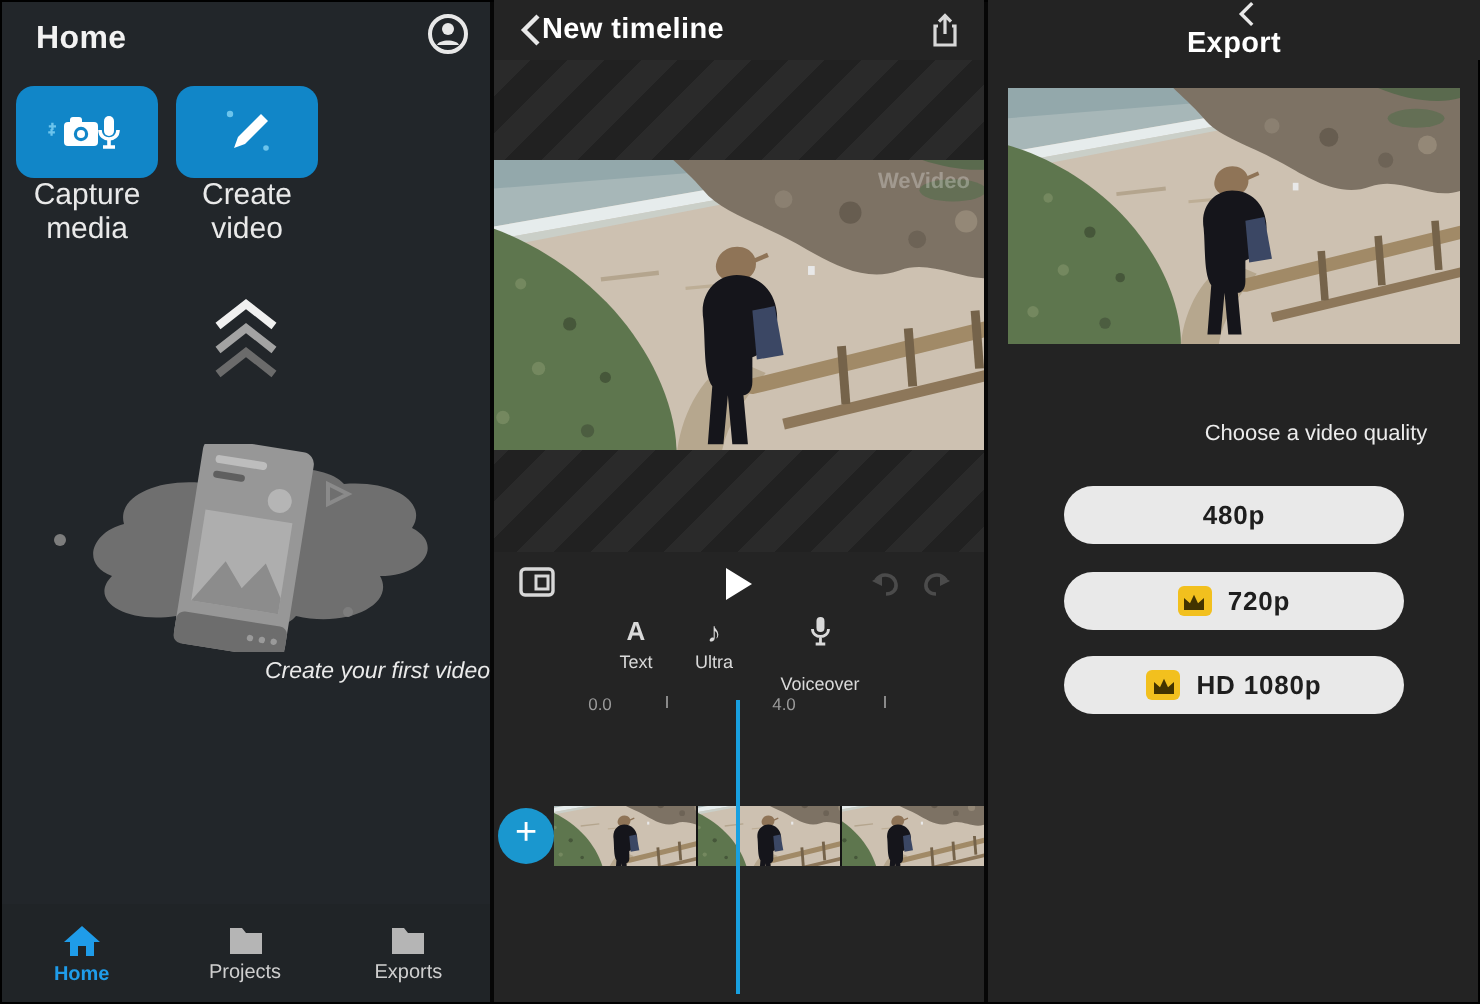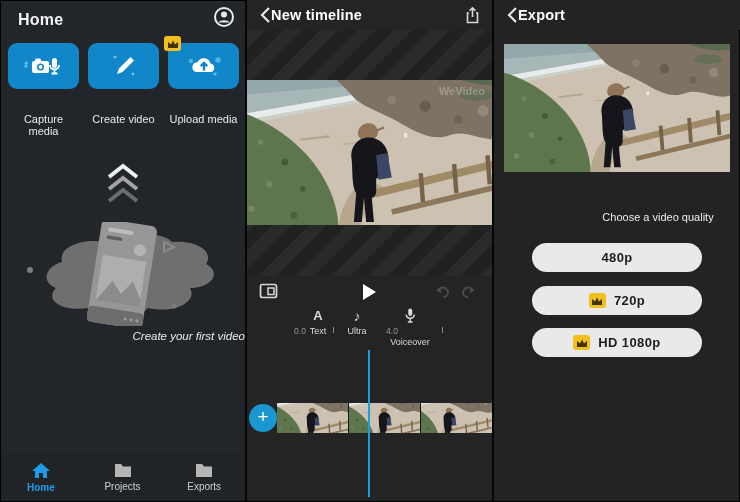--- a/index.html
+++ b/index.html
@@ -12,54 +12,54 @@
   .panel-editor{width:245px;background:#242424;}
   .panel-export{width:246px;background:#232323;}
 
   
   .home-header{display:flex;align-items:center;padding:8px 18px 0 18px;height:32px;}
   .home-title{font-size:16px;font-weight:700;color:#f2f2f2;letter-spacing:.2px;}
   .account{position:absolute;top:6px;right:10px;width:22px;height:22px;}
   .actions{display:flex;gap:9px;margin:11px 8px 0 8px;}
   .action{width:71px;text-align:center;position:relative;}
   .action-btn{position:relative;width:71px;height:46px;background:#1186c8;border-radius:9px;display:flex;align-items:center;justify-content:center;}
-  .action-label{margin-top:24px;font-size:11px;color:#e9e9e9;}
+  .action-label{margin-top:0;font-size:15px;color:#e9e9e9;}
   .crown{display:inline-flex;align-items:center;justify-content:center;background:#f2c01e;border-radius:3px;}
   .crown-corner{position:absolute;top:-7px;left:-4px;width:17px;height:15px;}
   .chevrons{display:block;margin:26px auto 0 auto;}
   .illus{position:absolute;top:222px;left:22px;}
   .empty-text{position:absolute;top:330px;left:0;width:100%;text-align:right;font-size:11.5px;color:#eaeaea;font-style:italic;}
   .nav{position:absolute;left:0;right:0;bottom:0;height:50px;display:flex;align-items:center;background:#202427;}
   .nav-item{flex:1;display:flex;flex-direction:column;align-items:center;gap:3px;}
   .nav-label{font-size:10px;color:#cfcfcf;}
   .nav-item.active .nav-label{color:#1f9ce9;font-weight:700;}
 
   
   .ed-header,.ex-header{position:relative;height:30px;display:flex;align-items:center;background:#242424;z-index:3;}
-  .ex-header{background:#232323;}
+  .ex-header{background:#232323;flex-direction:column;}
   .back-icon{margin-left:12px;}
   .panel-title{font-size:14.5px;font-weight:700;color:#fff;letter-spacing:.2px;}
   .share-icon{position:absolute;right:12px;top:6px;}
   .stage{position:absolute;top:30px;left:0;width:245px;height:246px;
      background:repeating-linear-gradient(135deg,#2a2a2a 0 13px,#212121 13px 26px);}
   .video{position:absolute;top:50px;left:0;width:245px;height:145px;overflow:hidden;background:#0a0a0a;}
   .video svg{display:block;width:100%;height:100%;}
   .watermark{position:absolute;top:5px;right:7px;font-size:11px;font-weight:700;color:rgba(255,255,255,.28);}
   .controls{position:absolute;top:276px;left:0;width:245px;height:32px;}
   .ratio-icon{position:absolute;left:12px;top:7px;}
   .play-btn{position:absolute;left:114px;top:7px;}
   .undo-icon{position:absolute;right:42px;top:9px;}
   .redo-icon{position:absolute;right:16px;top:9px;}
   .tools{position:absolute;top:308px;left:0;width:245px;height:34px;}
   .tool{position:absolute;top:0;transform:translateX(-50%);display:flex;flex-direction:column;align-items:center;gap:2px;}
   .tool-text{left:71px;} .tool-music{left:110px;} .tool-voice{left:163px;gap:13px;}
   .tool-glyph{height:16px;line-height:16px;font-size:14px;color:#d9d9d9;}
   .tool-glyph.letter{font-size:13px;font-weight:700;}
   .tool-label{font-size:9px;color:#d9d9d9;}
-  .ruler{position:absolute;top:326px;left:0;width:214px;height:12px;}
+  .ruler{position:absolute;top:347px;left:0;width:214px;height:12px;}
   .ruler-label{position:absolute;transform:translateX(-50%);font-size:8.5px;color:#9a9a9a;}
   .ruler-tick{position:absolute;top:1px;width:1px;height:6px;background:#8a8a8a;}
   .clips{position:absolute;top:403px;left:30px;width:215px;height:30px;display:flex;overflow:hidden;}
   .clip{width:72px;height:30px;flex:none;overflow:hidden;border-right:1px solid rgba(0,0,0,.45);}
   .clip svg{display:block;width:100%;height:100%;}
   .playhead{position:absolute;left:121px;top:350px;height:147px;width:2px;background:#18a0e0;z-index:2;}
   .plus-btn{position:absolute;left:2px;top:404px;width:28px;height:28px;border-radius:50%;background:#1a97cf;
      color:#fff;font-size:19px;line-height:26px;text-align:center;font-weight:400;z-index:3;}
 
   
@@ -153,37 +153,20 @@
       <div class="action">
         <div class="action-btn">
           <svg width="34" height="28" viewBox="0 0 34 28">
             <circle cx="8" cy="5" r="1.6" fill="#6cc4ec"></circle>
             <circle cx="26" cy="22" r="1.4" fill="#6cc4ec"></circle>
             <path d="M10,22 L12,16.5 L23.5,5 L27,8.5 L15.5,20 Z" fill="#fff"></path>
           </svg>
         </div>
         <div class="action-label">Create video</div>
       </div>
-      <div class="action">
-        <div class="action-btn">
-          <span class="crown crown-corner">
-            <svg width="12" height="10" viewBox="0 0 12 10">
-                <use href="#crown-glyph"></use>
-              </svg>
-          </span>
-          <svg width="40" height="28" viewBox="0 0 40 28">
-            <circle cx="7" cy="9" r="2.2" fill="#4db4e4"></circle>
-            <circle cx="34" cy="8" r="2.8" fill="#4db4e4"></circle>
-            <circle cx="31" cy="22" r="1.6" fill="#6cc4ec"></circle>
-            <path d="M12,20 a5,5 0 0 1 1.5,-9.8 a7,7 0 0 1 13,1.2 a4.5,4.5 0 0 1 1,8.6 Z" fill="#fff"></path>
-            <path d="M20,18.5 L20,11.5 M16.8,14.2 L20,11 L23.2,14.2" stroke="#1186c8" stroke-width="2.4" fill="none"></path>
-          </svg>
-        </div>
-        <div class="action-label">Upload media</div>
-      </div>
     </div>
 
     <svg class="chevrons" width="40" height="42" viewBox="0 0 40 42">
       <polyline points="6,14 20,3 34,14" fill="none" stroke="#f0f0f0" stroke-width="4"></polyline>
       <polyline points="6,26 20,15 34,26" fill="none" stroke="#a3a3a3" stroke-width="4"></polyline>
       <polyline points="6,38 20,27 34,38" fill="none" stroke="#6b6b6b" stroke-width="4"></polyline>
     </svg>
 
     <svg class="illus" width="200" height="104" viewBox="0 0 200 104">
       <path d="M40,40 C36,26 58,16 84,20 C96,10 140,8 150,20 C176,18 192,30 184,42 C200,50 190,66 168,66 C176,80 152,92 126,86 C116,98 72,98 66,86 C40,90 22,78 34,66 C18,60 24,44 40,40 Z" fill="#6f6f6f"></path>

